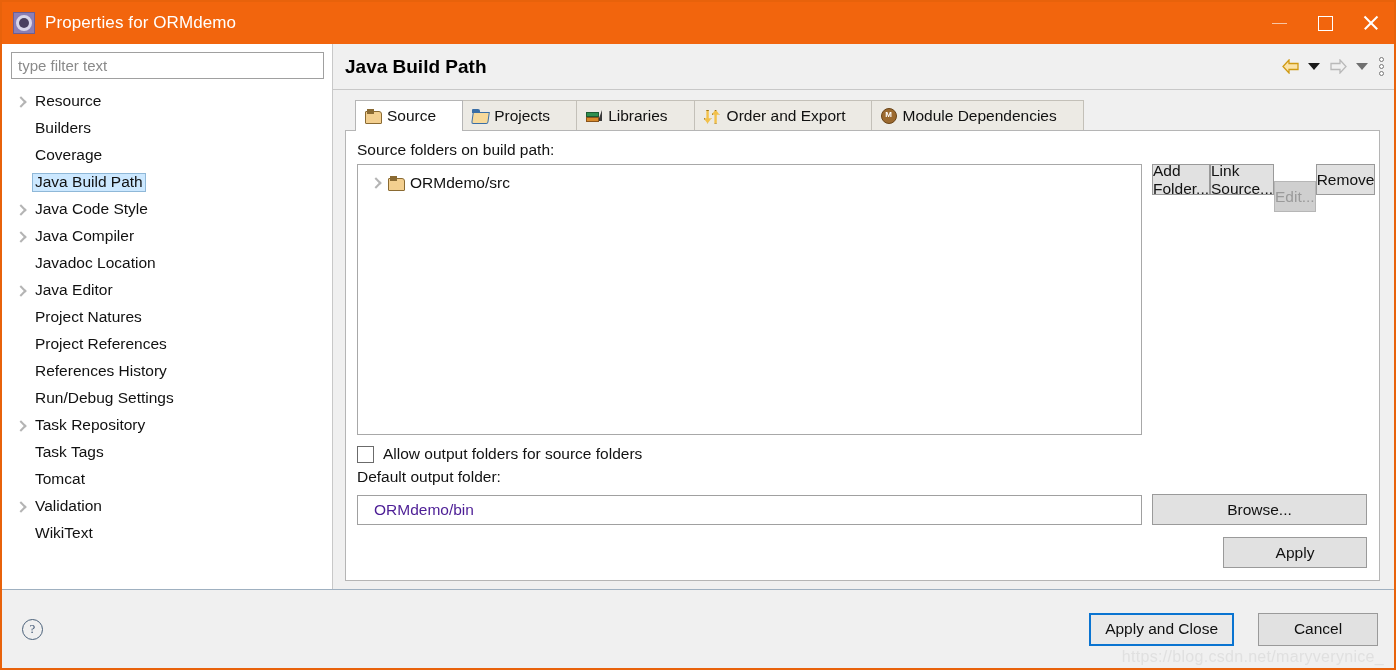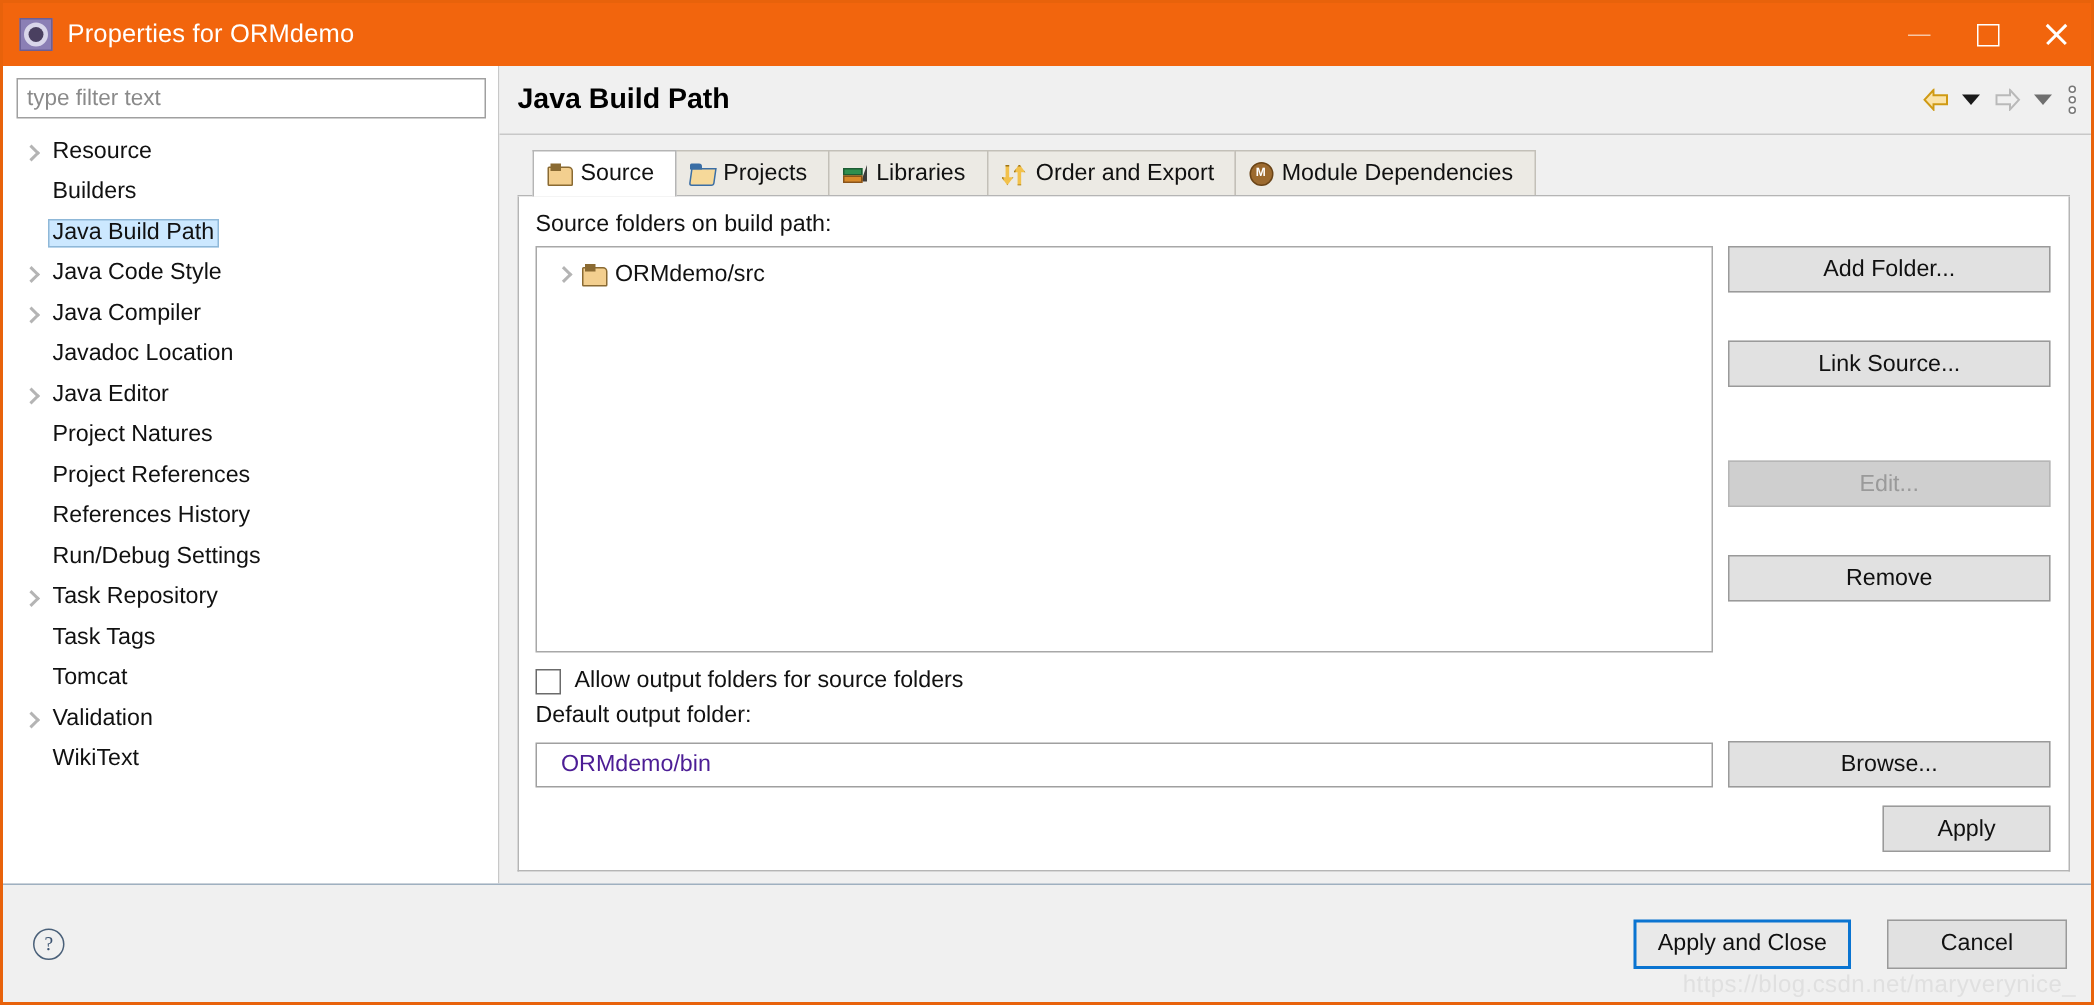--- a/index.html
+++ b/index.html
@@ -162,21 +162,21 @@
   
   .tabs {
     display: flex; align-items: flex-end;
     border-bottom: 1px solid #b5b5b5;
     height: 31px; min-height: 31px;
     padding-left: 10px;
   }
   .tab {
     display: flex; align-items: center; gap: 6px;
     height: 30px;
-    padding: 0 14px 0 9px;
+    padding: 0 26px 0 9px;
     font-size: 15.5px;
     color: #111;
     background: #eceae4;
     border: 1px solid #c3c0b8;
     border-bottom: none;
     margin-right: -1px;
     cursor: default;
     position: relative;
   }
   .tab.active {
@@ -291,21 +291,21 @@
     display: flex; align-items: center;
     height: 24px; padding-left: 8px;
     font-size: 15.5px; color: #111;
     cursor: default;
   }
   .list-row .tw-arrow { width: 22px; min-width: 22px; height: 24px; }
   .list-row .ic { margin-right: 6px; }
 
   .btn-col {
     width: 215px; min-width: 215px;
-    display: flex; flex-direction: column; gap: 24px;
+    display: flex; 
   }
   .btn {
     height: 31px; width: 100%;
     background: #e1e1e1;
     border: 1px solid #9a9a9a;
     font-family: "Liberation Sans", sans-serif;
     font-size: 15.5px;
     color: #111;
     cursor: default;
     display: flex; align-items: center; justify-content: center;
@@ -344,21 +344,21 @@
     padding: 0 16px;
     color: #4c1d95;
     outline: none;
     min-width: 0;
   }
   .out-row .btn { width: 215px; min-width: 215px; margin-bottom: 0; }
   .apply-row {
     display: flex; justify-content: flex-end;
     margin-top: 12px;
   }
-  .apply-row .btn { width: 112px; margin-bottom: 0; }
+  .apply-row .btn { width: 144px; margin-bottom: 0; }
 
   
   .footer {
     height: 79px; min-height: 79px;
     border-top: 1px solid #9fb0c0;
     background: #f0f0f0;
     display: flex; align-items: center;
     padding: 0 16px 0 20px;
     position: relative;
   }
@@ -456,20 +456,24 @@
       </div>
       <div class="tree" id="tree">
           <div class="tree-item">
             <span class="tw-arrow has"></span>
             <span class="tree-label">Resource</span>
           </div>
           <div class="tree-item">
             <span class="tw-arrow"></span>
             <span class="tree-label">Builders</span>
           </div>
+          <div class="tree-item">
+            <span class="tw-arrow"></span>
+            <span class="tree-label">Coverage</span>
+          </div>
           <div class="tree-item selected">
             <span class="tw-arrow"></span>
             <span class="tree-label">Java Build Path</span>
           </div>
           <div class="tree-item">
             <span class="tw-arrow has"></span>
             <span class="tree-label">Java Code Style</span>
           </div>
           <div class="tree-item">
             <span class="tw-arrow has"></span>

